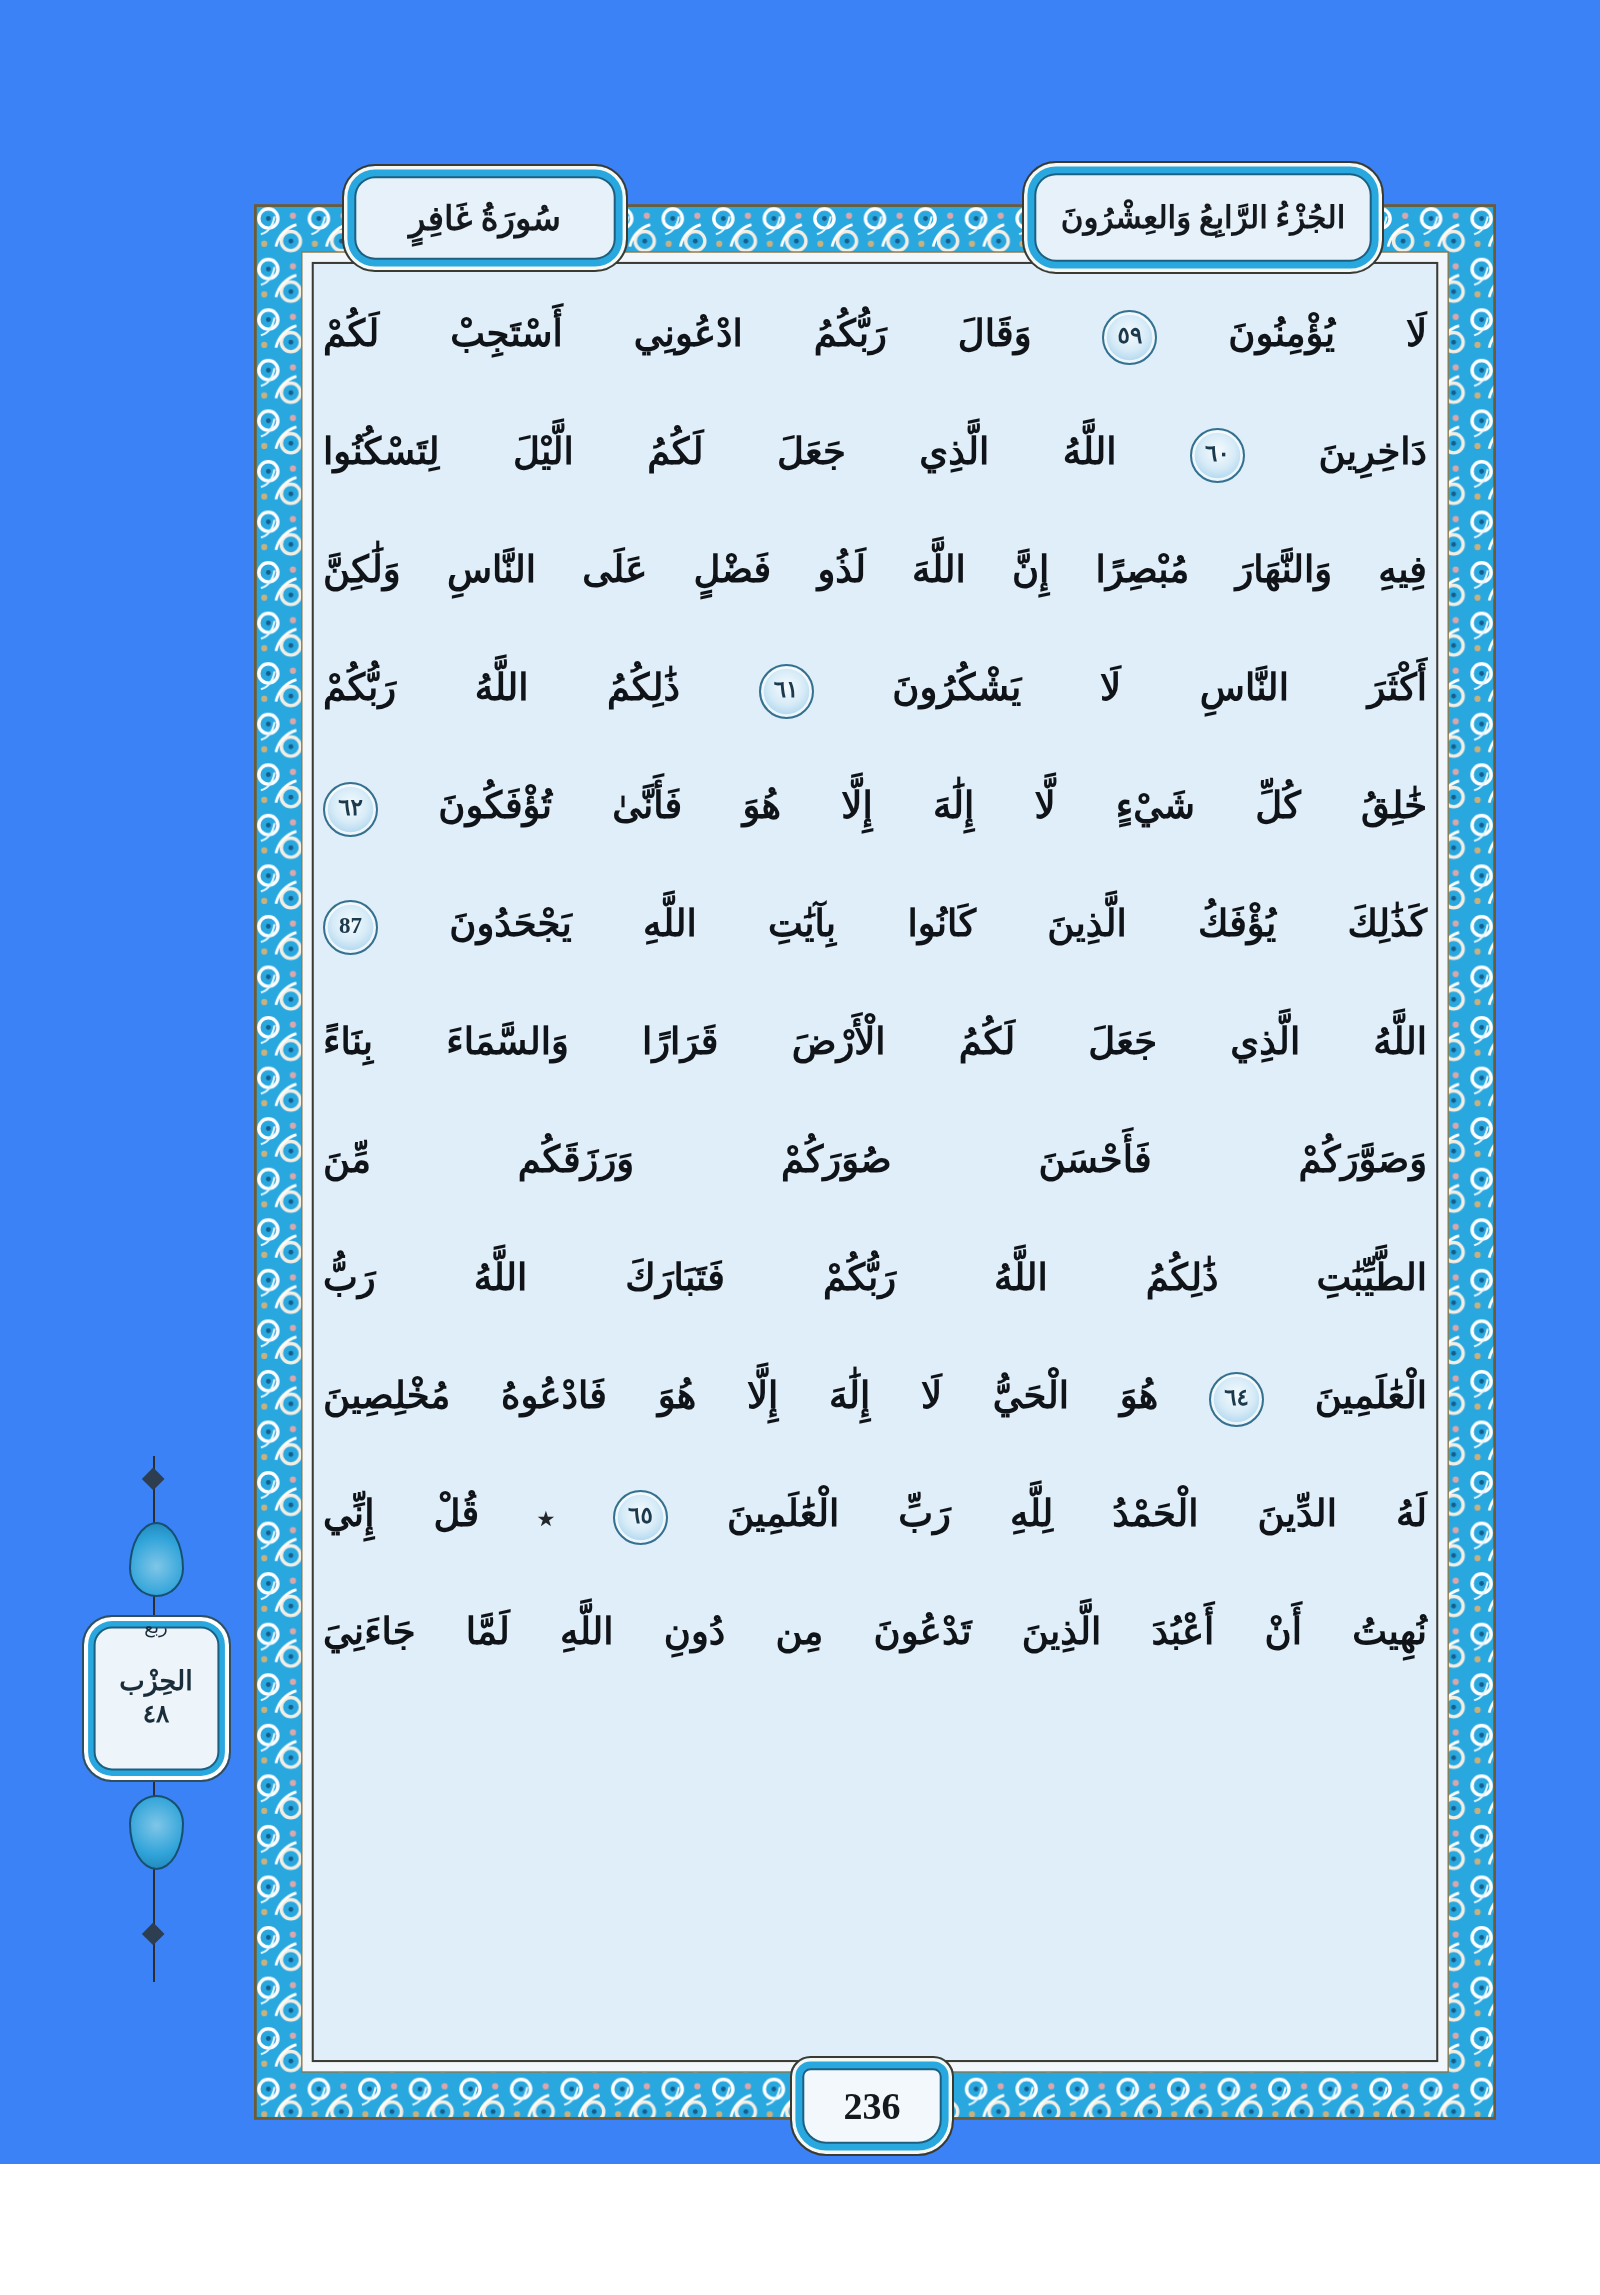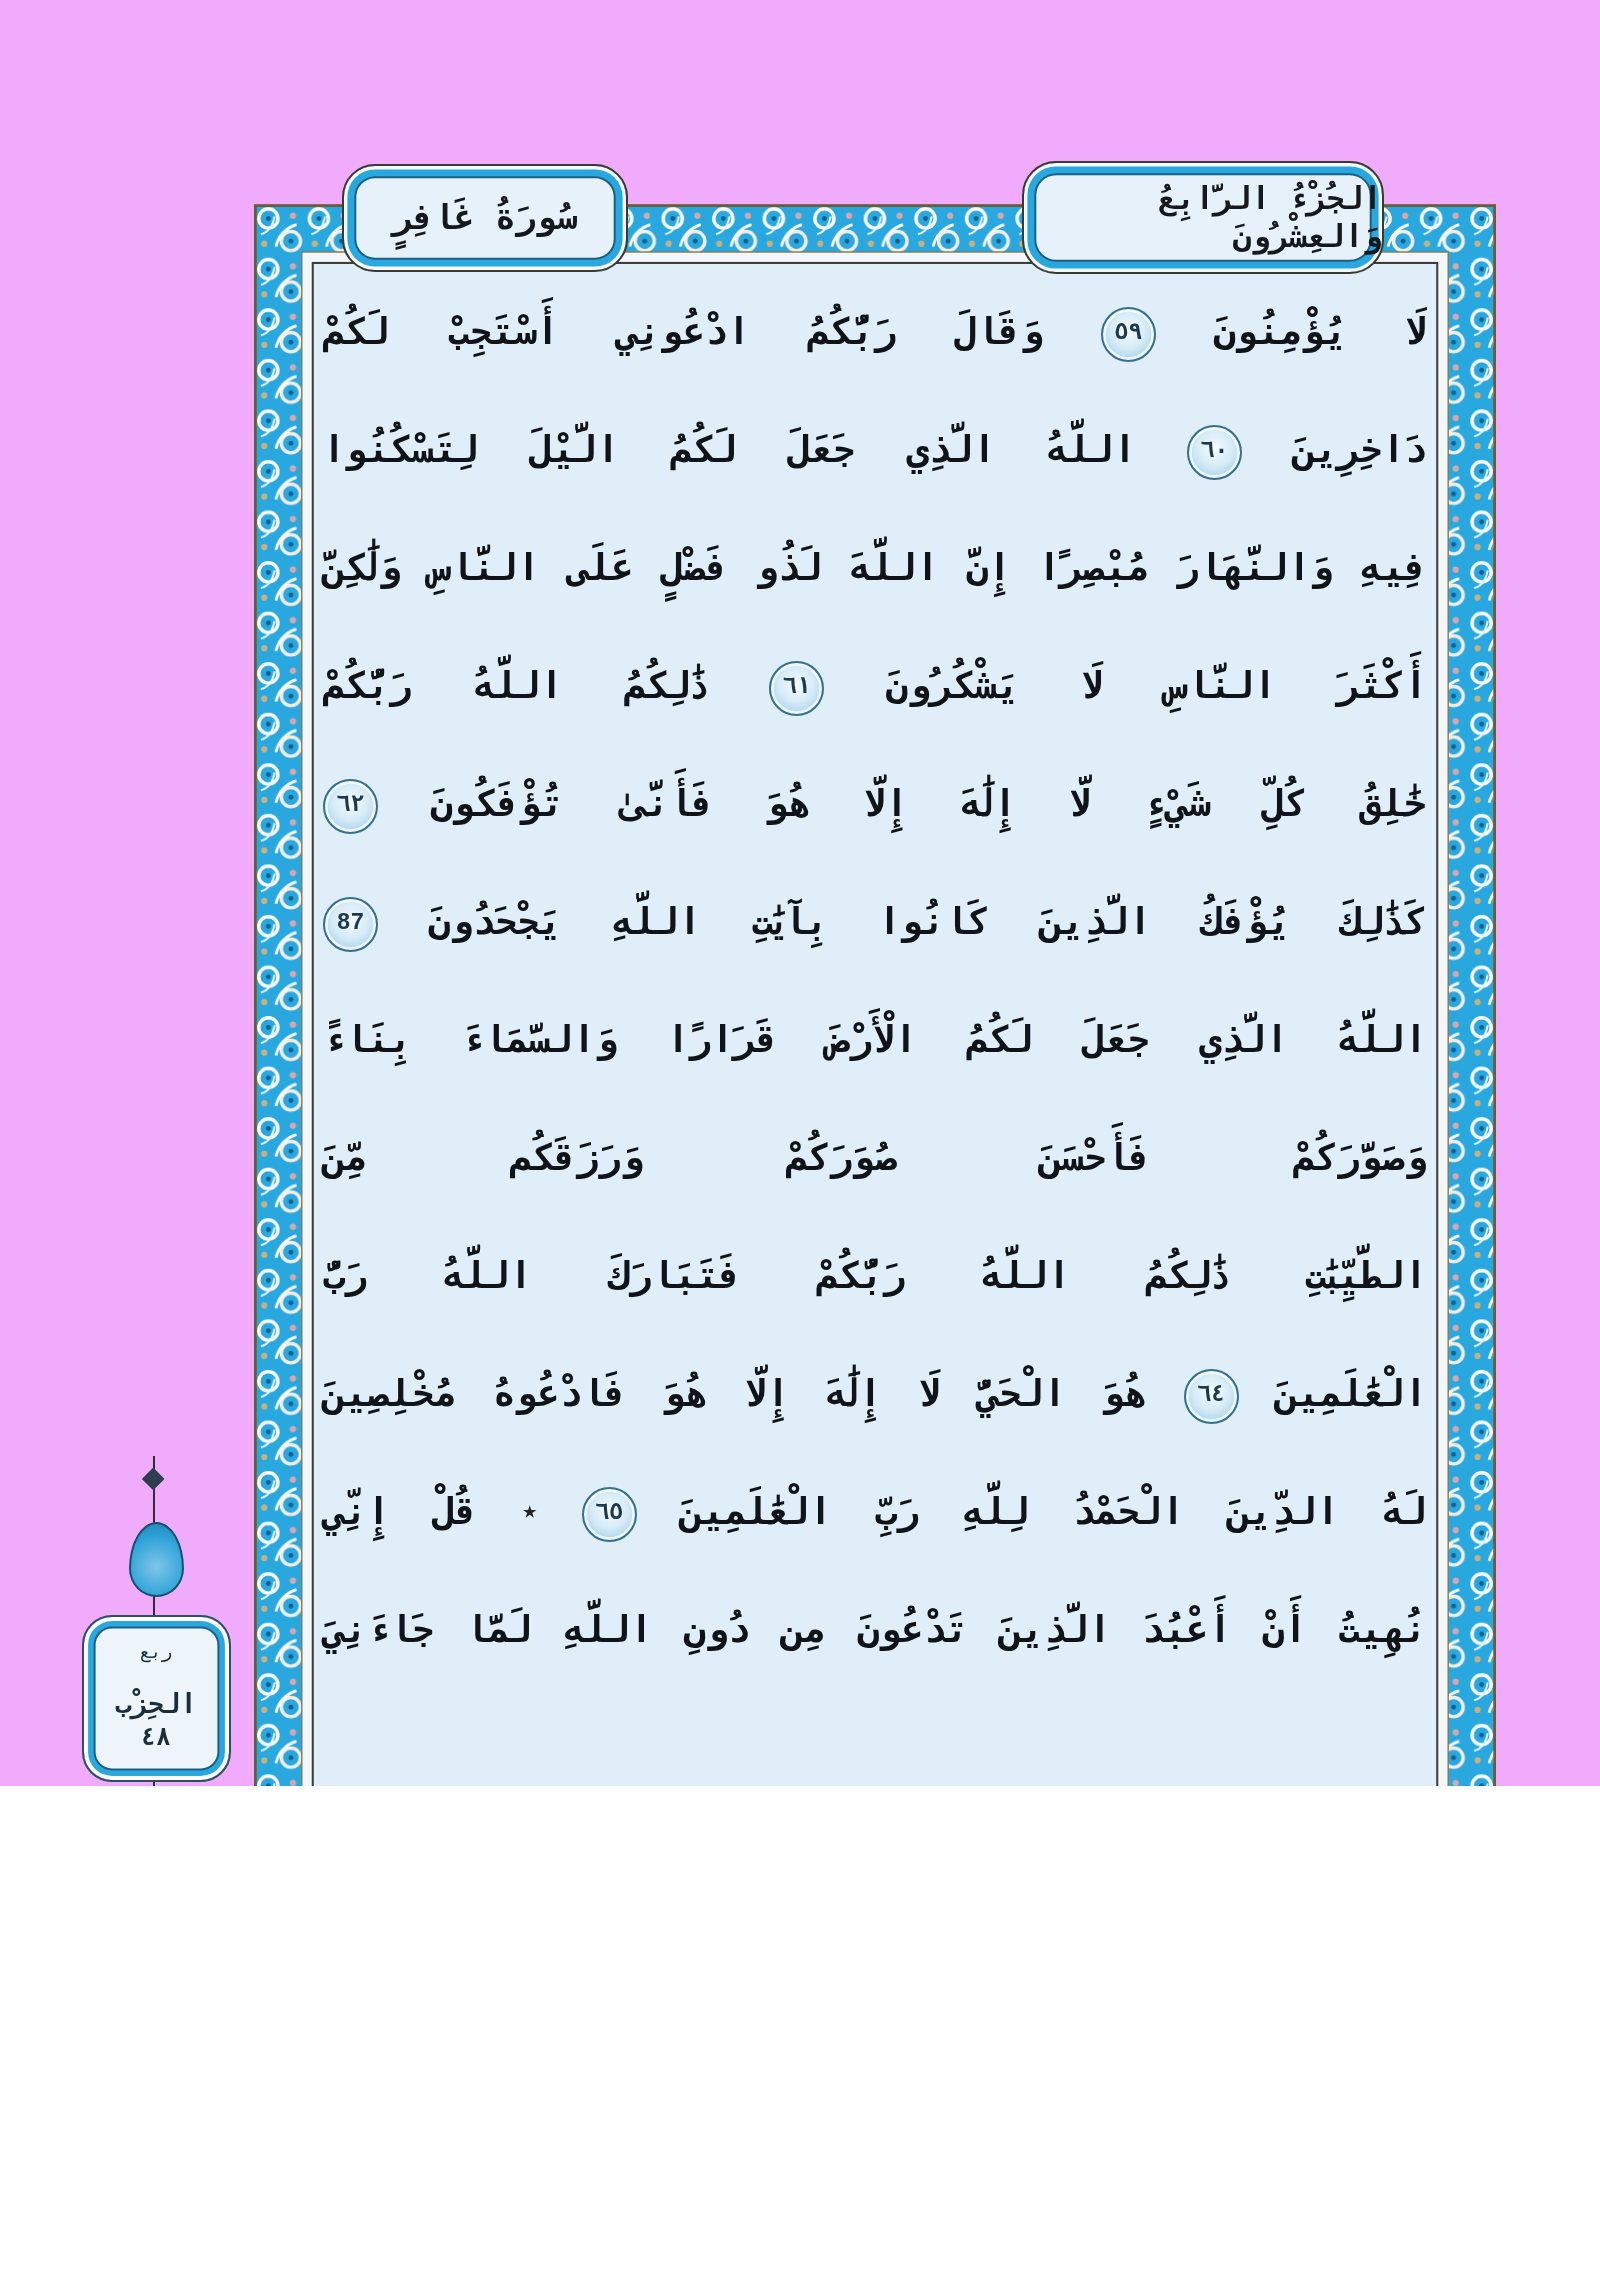--- a/index.html
+++ b/index.html
@@ -1,19 +1,19 @@
 <!DOCTYPE html>
 <html style="font-size:11px"><head>
 <meta charset="utf-8">
 <style>
   html,body{margin:0;padding:0;background:#ffffff;}
   .page{
-    position:relative; width:1600px; height:1786px;
-    background:#f0abfc; overflow:hidden;
-    font-family:Liberation Mono, monospace;
+    position:relative; width:1600px; height:2164px;
+    background:#3b82f6; overflow:hidden;
+    font-family:Liberation Serif, serif;
   }
   
   .frame-svg{position:absolute; left:254px; top:204px; z-index:1;}
   
   .cartouche{
     position:absolute; z-index:3;
     background:#e6f1f9;
     border:2.1px solid #3a3a32;
     box-shadow: inset 0 0 0 3.4px #f6f8f4, inset 0 0 0 10.3px #29a7df, inset 0 0 0 12.3px #1c5f80;
     display:flex; align-items:center; justify-content:center;
@@ -58,21 +58,21 @@
     background:radial-gradient(circle at 50% 60%, #7fc6e8 0%, #2fa3d9 60%, #1e7fb0 100%);
     border:2.1px solid #17506e;
     border-radius:50% 50% 50% 50% / 62% 62% 38% 38%;
   }
   .bud-top{top:66px;}
   .bud-bottom{top:339px; transform:rotate(180deg);}
   .medallion .hizb-box{
     position:absolute; left:50%; top:159px; width:145px; height:163px; margin-left:-72px;
     background:#eef5fa; border:2.1px solid #2f4e60; border-radius:30px;
     box-shadow: inset 0 0 0 4.1px #ffffff, inset 0 0 0 9.6px #29a7df, inset 0 0 0 11.6px #1c5f80;
-    display:flex; flex-direction:column; align-items:center; justify-content:center;
+    display:flex; flex-direction:column; align-items:center; justify-content:flex-start;
     color:#1a2d3a; direction:rtl;
   }
   .hizb-box .w-top{font-size:18px; line-height:20.5px;}
   .hizb-box .w-main{font-size:27px; font-weight:bold; line-height:36px;margin-top:25px;}
   .hizb-box .w-num{font-size:24.6px; font-weight:bold; line-height:30px;}
 </style>
 </head>
 <body>
 
 <div class="page">

